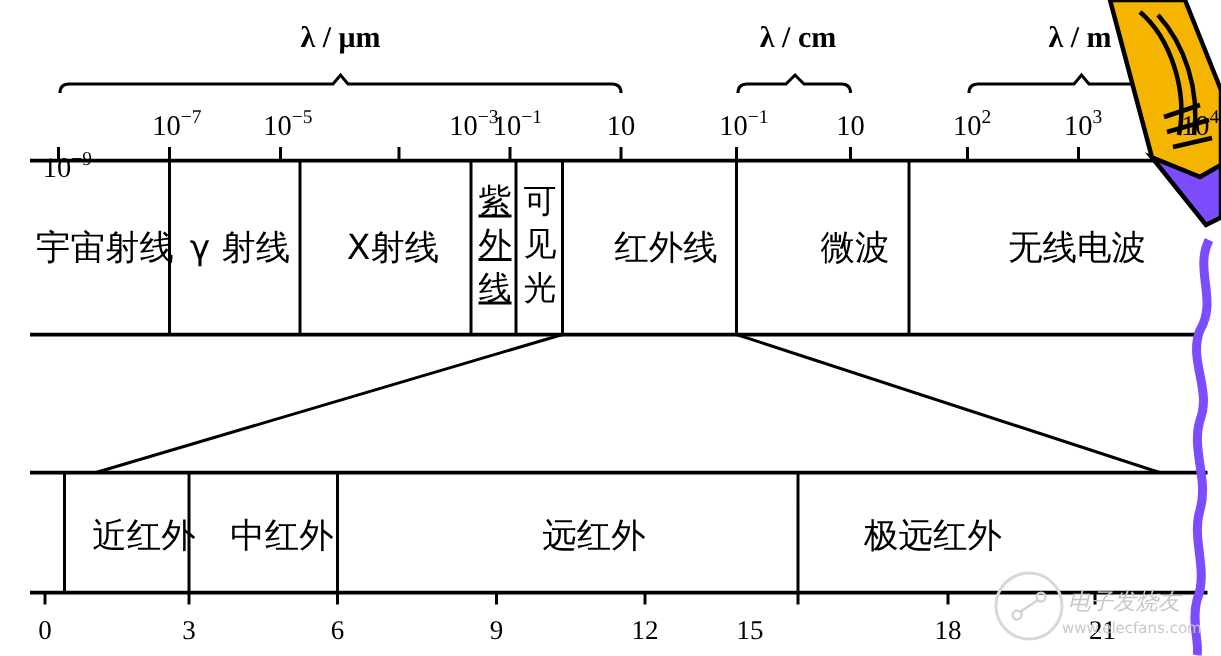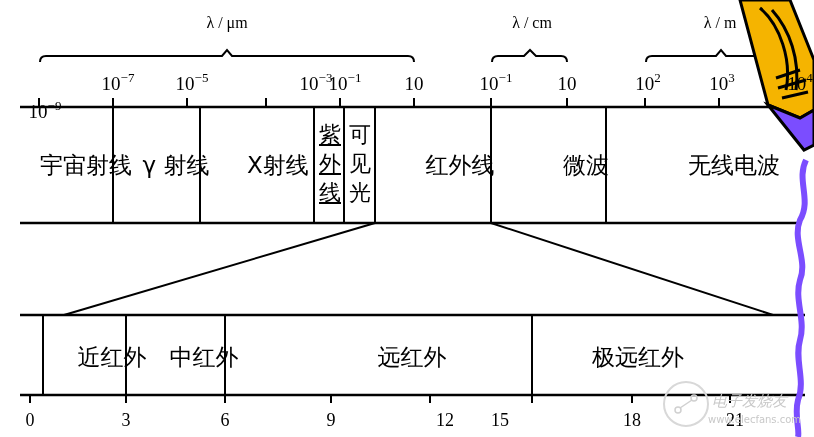--- a/index.html
+++ b/index.html
@@ -1,22 +1,22 @@
 <!DOCTYPE html>
 <html><head>
   <meta charset="utf-8">
   <style>
     html, body { margin: 0; padding: 0; background: #ffffff; }
     body { width: 814px; height: 437px; position: relative; overflow: hidden;
            font-family: "Liberation Serif", "DejaVu Serif", serif; color: #000; }
     svg { position: absolute; left: 0; top: 0; }
     .tick { position: absolute; font-size: 19px; line-height: 20px; transform: translateX(-50%); white-space: nowrap; }
     .tick sup { font-size: 13px; vertical-align: 8px; }
-    .unit { position: absolute; font-size: 16px; transform: translateX(-50%); white-space: nowrap; }
-    .band { position: absolute; font-size: 23px; transform: translate(-50%, -50%); white-space: nowrap; font-family: "DejaVu Sans", sans-serif; margin-left: 16px; }
+    .unit { position: absolute; font-size: 20px; transform: translateX(-50%); white-space: nowrap; font-weight: bold; }
+    .band { position: absolute; font-size: 23px; transform: translate(-50%, -50%); white-space: nowrap; font-family: "DejaVu Sans", sans-serif; }
     .vband { position: absolute; font-size: 22px; line-height: 29px; width: 24px; text-align: center; font-family: "DejaVu Sans", sans-serif; }
     .btick { position: absolute; top: 410px; font-size: 18px; transform: translateX(-50%); }
     .wm { position: absolute; color: #c8c8c8; font-family: "DejaVu Sans", sans-serif; font-size: 10px; text-align: right; }
   </style>
 </head>
 <body>
 
 <svg width="814" height="437" viewBox="0 0 814 437">
 
   <path d="M40 62 Q40 56 46 56 L222 56 L227 50 L232 56 L408 56 Q414 56 414 62" fill="none" stroke="#000" stroke-width="2"></path>
@@ -108,19 +108,19 @@
 
 <div class="band" style="left:96px; top:357px;">近红外</div>
 <div class="band" style="left:188px; top:357px;font-family:Liberation Mono, monospace;">中红外</div>
 <div class="band" style="left:396px; top:357px;">远红外</div>
 <div class="band" style="left:622px; top:357px;">极远红外</div>
 
 <div class="btick" style="left:30px;">0</div>
 <div class="btick" style="left:126px;">3</div>
 <div class="btick" style="left:225px;">6</div>
 <div class="btick" style="left:331px;">9</div>
-<div class="btick" style="left:445px;">12</div>
+<div class="btick" style="left:430px;">12</div>
 <div class="btick" style="left:500px;">15</div>
 <div class="btick" style="left:632px;">18</div>
 <div class="btick" style="left:735px;">21</div>
 
 <div class="wm" style="left:712px; top:392px; font-size:15px; font-style:italic;">电子发烧友</div>
 <div class="wm" style="left:708px; top:414px;">www.elecfans.com</div>
 
 </body></html>

